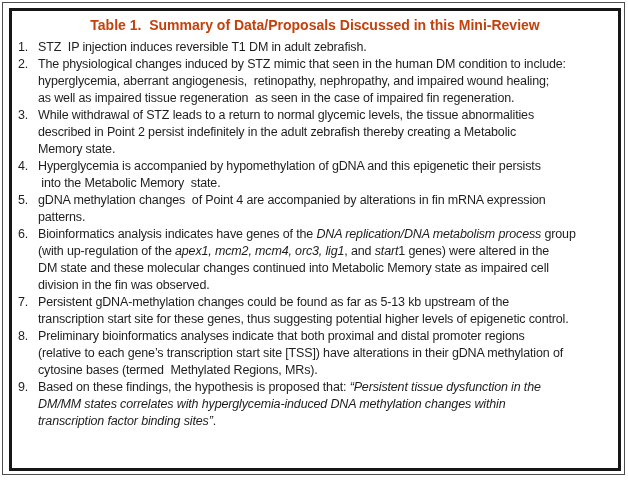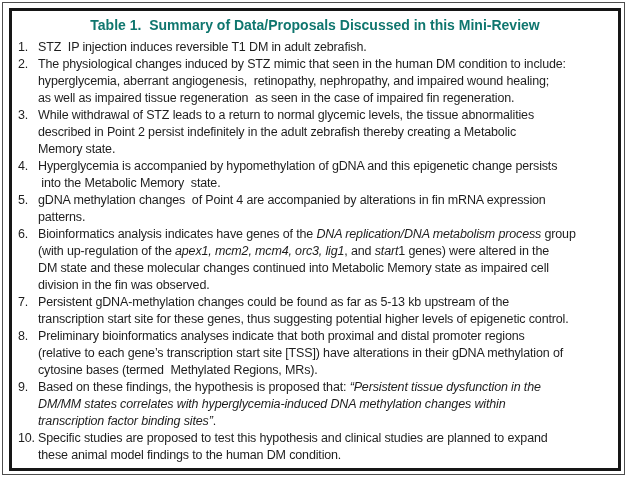--- a/index.html
+++ b/index.html
@@ -36,21 +36,21 @@
     padding: 1px 2px 0 2px;
     background: #ffffff;
   }
   .table-title {
     text-align: center;
     font-weight: 700;
     font-size: 14px;
     line-height: 22px;
     margin: 2px 0 3px 0;
     white-space: pre-wrap;
-    color: #0f766e;
+    color: #c2410c;
   }
   .items {
     width: 100%;
   }
   .item {
     display: flex;
     align-items: flex-start;
     font-size: 12.5px;
     line-height: 17px;
     letter-spacing: -0.15px;
@@ -91,21 +91,21 @@
 
       <div class="item">
         <span class="num">3.</span>
         <span class="txt"><span>While withdrawal of STZ leads to a return to normal glycemic levels, the tissue abnormalities
 described in Point 2 persist indefinitely in the adult zebrafish thereby creating a Metabolic
 Memory state.</span></span>
       </div>
 
       <div class="item">
         <span class="num">4.</span>
-        <span class="txt"><span>Hyperglycemia is accompanied by hypomethylation of gDNA and this epigenetic change persists
+        <span class="txt"><span>Hyperglycemia is accompanied by hypomethylation of gDNA and this epigenetic their persists
  into the Metabolic Memory  state.</span></span>
       </div>
 
       <div class="item">
         <span class="num">5.</span>
         <span class="txt"><span>gDNA methylation changes  of Point 4 are accompanied by alterations in fin mRNA expression
 patterns.</span></span>
       </div>
 
       <div class="item">
@@ -129,21 +129,16 @@
 cytosine bases (termed  Methylated Regions, MRs).</span></span>
       </div>
 
       <div class="item">
         <span class="num">9.</span>
         <span class="txt"><span>Based on these findings, the hypothesis is proposed that: </span><span class="it">“Persistent tissue dysfunction in the
 DM/MM states correlates with hyperglycemia-induced DNA methylation changes within
 transcription factor binding sites”</span><span>.</span></span>
       </div>
 
-      <div class="item">
-        <span class="num">10.</span>
-        <span class="txt"><span>Specific studies are proposed to test this hypothesis and clinical studies are planned to expand
-these animal model findings to the human DM condition.</span></span>
-      </div>
 
     </div>
   </div>
 </div>
 
 </body></html>

